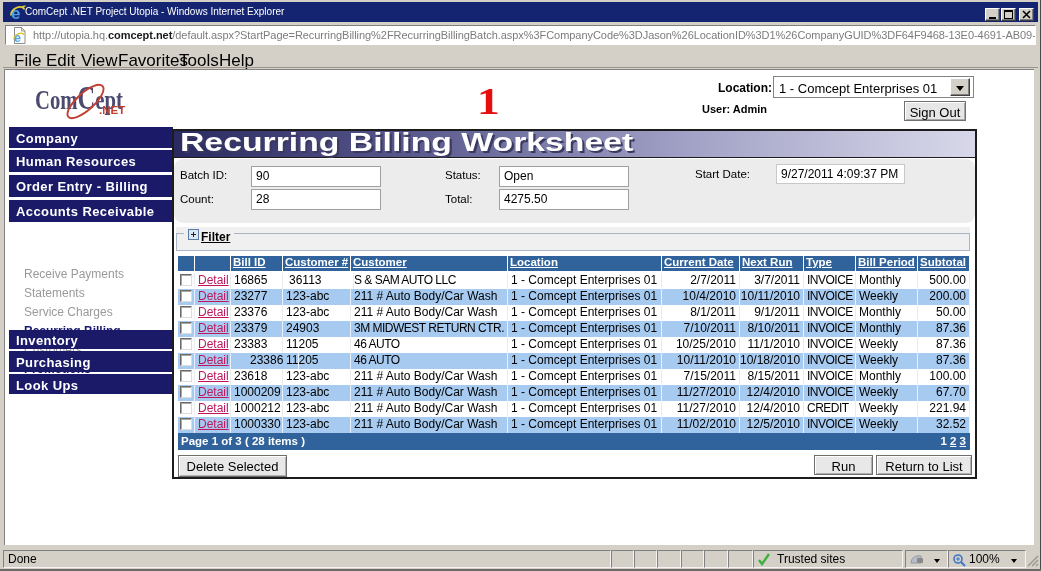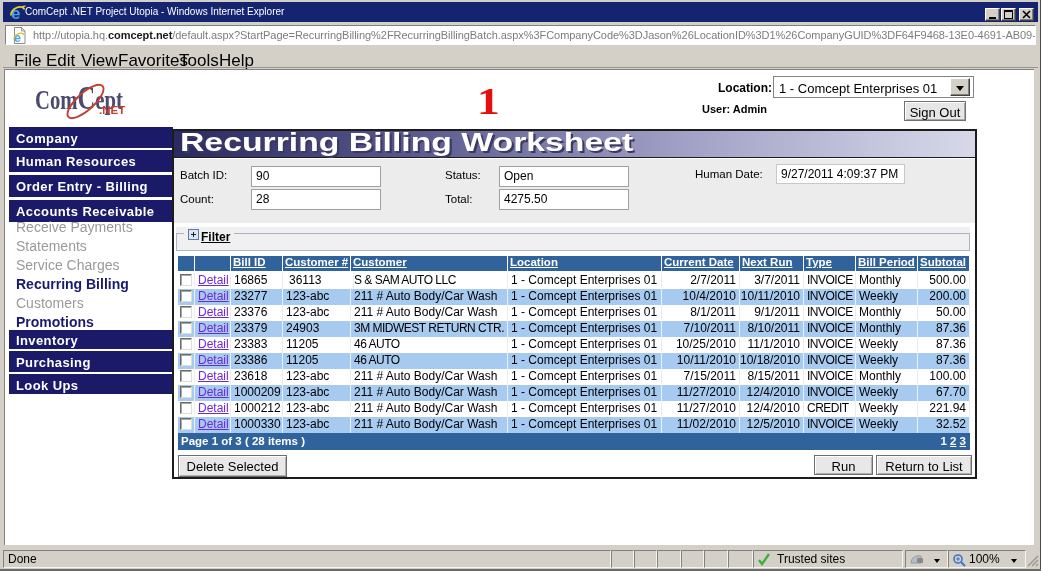--- a/index.html
+++ b/index.html
@@ -29,40 +29,40 @@
 #loclabel { left:714px; top:12px; font-size:12px; font-weight:bold; }
 #locselect { left:769px; top:7px; width:201px; height:22px; background:#fff; border:1px solid #848484; font-size:13.5px; }
 #locselect .txt { position:absolute; left:5px; top:4px; font-size:13px; white-space:nowrap; }
 #locarrow { left:946px; top:9px; width:20px; height:18px; background:#d4d0c8; border:1px solid #404040; border-top-color:#fff; border-left-color:#fff; box-shadow:inset -1px -1px 0 #808080; }
 #userlabel { left:698px; top:34px; font-size:11px; font-weight:bold; }
 #signout { left:900px; top:32px; width:62px; height:20px; background:#e6e6e6; border:1px solid #707070; box-shadow:inset 1px 1px 0 #fff, inset -1px -1px 0 #a8a8a8; font-size:13px; text-align:center; }
 #signout span { position:absolute; left:0; right:0; top:3px; }
 
 .navitem { left:5px; width:164px; background:#1a1a68; color:#fff; font-size:13px; letter-spacing:0.4px; font-weight:bold; white-space:nowrap; }
 .navitem span { position:absolute; left:7px; top:4px; }
-.subitem { left:12px; font-size:14px; color:#9a9a9a; white-space:nowrap; }
+.subitem { left:20px; font-size:12px; color:#9a9a9a; white-space:nowrap;margin-top:48px; }
 .subitem.on { color:#191970; font-weight:bold; }
 
 #panel { left:172px; top:129px; width:805px; height:350px; border:2px solid #1c1c1c; background:#fff; }
 #phead { left:0; top:0; width:801px; height:27px; background:linear-gradient(90deg,#2a2a60 0%,#55558a 28%,#9e9ec4 62%,#d8d8ea 100%); border-bottom:1px solid #1b1b1b; }
 #phead span { position:absolute; left:6px; top:-3px; font-size:25px; font-weight:bold; color:#fff; text-shadow:1.6px 1.8px 0 #3a3a60; transform:scaleX(1.35); transform-origin:left top; white-space:nowrap; }
-#pform { left:0; top:28px; width:801px; height:64px; background:#ececec; font-size:12px; }
+#pform { left:0; top:28px; width:801px; height:64px; background:#ececec; font-size:12px;border-radius:9px; }
 .flabel { position:absolute; color:#000; font-size:11.5px; }
 .finput { position:absolute; background:#fff; border:1px solid #a0a0a0; font-size:12px; }
 .finput span { position:absolute; left:4px; top:2px; font-size:12px; white-space:nowrap; }
 #ffilter { left:2px; top:96px; width:794px; height:24px; }
 
 #tbl { left:4px; top:125px; width:792px; }
 .trow { position:absolute; left:0; width:792px; height:16px; }
 .cell { position:absolute; top:0; height:16px; font-size:12px; overflow:hidden; white-space:nowrap; }
 .hrow { background:#30629b; }
 .hrow .cell { color:#fff; font-weight:bold; font-size:11.5px; text-decoration:underline; border-right:1px solid #fff; border-bottom:1px solid #fff; }
 .blue { background:#a6caf0; } .blue .cell { border-right:1px solid #e8f1fb; }
 .white { background:#fff; } .white .cell { border-right:1px solid #ececec; }
-a.det { color:#6d28d9; text-decoration:underline; }
+a.det { color:#be185d; text-decoration:underline; }
 .cbx { position:absolute; left:2px; top:1px; width:12px; height:12px; background:#fff; border:1px solid #6b6b6b; border-bottom-color:#dcdcdc; border-right-color:#dcdcdc; box-shadow:inset 1px 1px 0 #a8a8a8; }
 #pager { position:absolute; left:4px; top:302px; width:792px; height:17px; background:#30629b; color:#fff; font-size:11.5px; font-weight:bold; }
 
 .btn { position:absolute; background:#e8e8e8; border:1px solid #6e6e6e; box-shadow:inset 1px 1px 0 #fff, inset -1px -1px 0 #b0b0b0; font-size:13px; color:#000; text-align:center; }
 </style>
 </head>
 <body>
 
 <div class="abs" style="left:0;top:0;width:1041px;height:2px;background:#d4d0c8;"></div>
 <div class="abs" style="left:1038px;top:0;width:3px;height:571px;background:#d4d0c8;"></div>
@@ -169,21 +169,21 @@
 
   <div id="panel" class="abs" style="left:168px;top:60px;">
     <div id="phead" class="abs">
         <span>Recurring Billing Worksheet</span>
       </div>
     <div id="pform" class="abs">
       <span class="flabel" style="left:6px;top:10px;">Batch ID:</span>
       <span class="flabel" style="left:6px;top:34px;">Count:</span>
       <span class="flabel" style="left:271px;top:10px;">Status:</span>
       <span class="flabel" style="left:271px;top:34px;">Total:</span>
-      <span class="flabel" style="left:521px;top:9px;">Human Date:</span>
+      <span class="flabel" style="left:521px;top:9px;">Start Date:</span>
       <div class="finput" style="left:77px;top:7px;width:130px;height:21px;">
           <span>90</span>
         </div>
       <div class="finput" style="left:77px;top:30px;width:130px;height:21px;">
           <span>28</span>
         </div>
       <div class="finput" style="left:325px;top:7px;width:130px;height:21px;">
           <span>Open</span>
         </div>
       <div class="finput" style="left:325px;top:30px;width:130px;height:21px;">
@@ -293,21 +293,21 @@
       <span class="cell" style="left:562px;width:64px;padding-right:3px;text-align:right;">11/1/2010</span>
       <span class="cell" style="left:626px;width:52px;padding-left:3px;letter-spacing:-0.5px;">INVOICE</span>
       <span class="cell" style="left:678px;width:62px;padding-left:3px;">Weekly</span>
       <span class="cell" style="left:740px;width:52px;padding-right:3px;text-align:right;">87.36</span>
       </div>
       <div class="trow blue" style="top:97px;">
       <span class="cell" style="left:0;width:17px;">
             <span class="cbx"></span>
           </span>
       <span class="cell" style="left:17px;width:36px;padding-left:3px;"><a class="det">Detail</a></span>
-      <span class="cell" style="left:53px;width:52px;padding-left:3px;">23386</span>
+      <span class="cell" style="left:69px;width:52px;padding-left:3px;">23386</span>
       <span class="cell" style="left:105px;width:68px;padding-left:3px;">11205</span>
       <span class="cell" style="left:173px;width:157px;padding-left:3px;letter-spacing:-0.5px;">46 AUTO</span>
       <span class="cell" style="left:330px;width:154px;padding-left:3px;">1 - Comcept Enterprises 01</span>
       <span class="cell" style="left:484px;width:78px;padding-right:3px;text-align:right;">10/11/2010</span>
       <span class="cell" style="left:562px;width:64px;padding-right:3px;text-align:right;">10/18/2010</span>
       <span class="cell" style="left:626px;width:52px;padding-left:3px;letter-spacing:-0.5px;">INVOICE</span>
       <span class="cell" style="left:678px;width:62px;padding-left:3px;">Weekly</span>
       <span class="cell" style="left:740px;width:52px;padding-right:3px;text-align:right;">87.36</span>
       </div>
       <div class="trow white" style="top:113px;">

